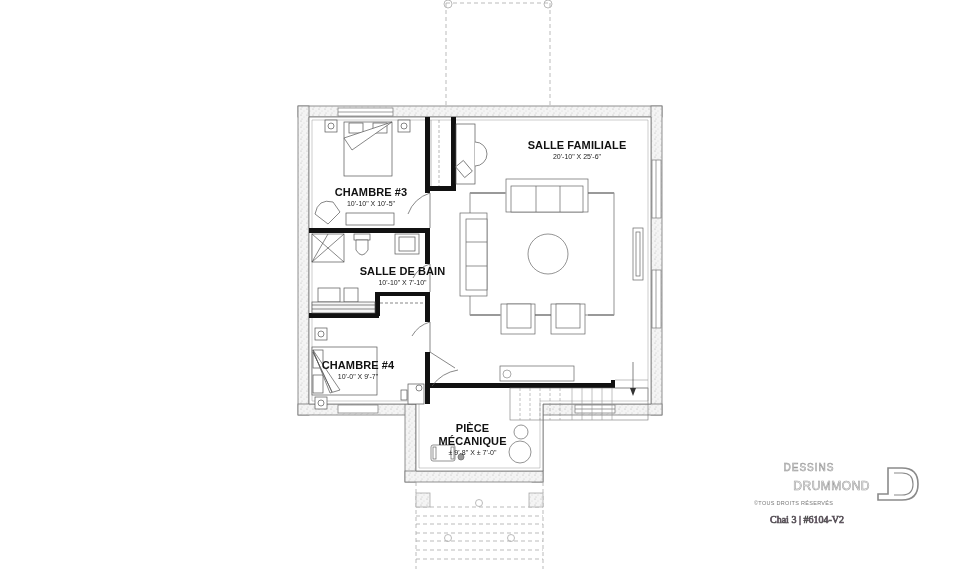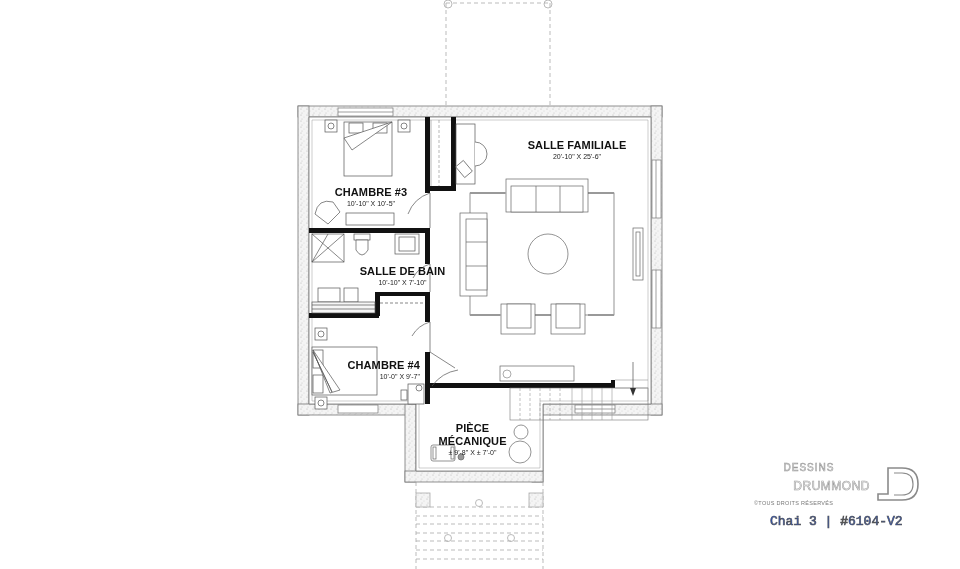--- a/index.html
+++ b/index.html
@@ -5,21 +5,21 @@
   html, body { margin:0; padding:0; background:#ffffff; }
   body { width:960px; height:569px; position:relative; overflow:hidden; font-family:"Liberation Sans", sans-serif; }
   #plan { position:absolute; left:0; top:0; width:960px; height:569px; }
   .room-label { position:absolute; text-align:center; color:#111; }
   .room-name { font-weight:bold; font-size:11px; letter-spacing:0.1px; display:block; line-height:13px; }
   .room-dim { font-size:7px; display:block; line-height:9px; color:#222; }
   .logo { position:absolute; left:748px; top:462px; width:180px; height:80px; }
   .logo-line1 { position:absolute; left:0; top:0; width:122px; text-align:center; font-size:10px; letter-spacing:1px; color:#bfbfbf; -webkit-text-stroke:0.6px #9a9a9a; color:#fff; font-family:"Liberation Sans", sans-serif; }
   .logo-line2 { position:absolute; left:0; top:17px; width:122px; text-align:right; font-size:12px; letter-spacing:0.5px; color:#fff; -webkit-text-stroke:0.6px #9a9a9a; font-family:"Liberation Sans", sans-serif; }
   .logo-rights { position:absolute; left:6px; top:38px; font-size:5.5px; color:#777; letter-spacing:0.3px; }
-  .logo-plan { position:absolute; left:22px; top:52px; font-size:13px; color:#1d4ed8; -webkit-text-stroke:0.7px #555; font-family:Liberation Mono, monospace; }
+  .logo-plan { position:absolute; left:22px; top:52px; font-size:10px; color:#701a75; -webkit-text-stroke:0.7px #555; font-family:Liberation Serif, serif; }
 </style>
 </head>
 <body>
 
 <svg id="plan" viewBox="0 0 960 569" xmlns="http://www.w3.org/2000/svg">
   <defs>
     <pattern id="stipple" width="6" height="6" patternUnits="userSpaceOnUse">
       <rect width="6" height="6" fill="#f4f4f4"></rect>
       <circle cx="1" cy="1" r="0.5" fill="#aaa"></circle>
       <circle cx="4" cy="3" r="0.4" fill="#bbb"></circle>
@@ -224,21 +224,21 @@
 <div class="room-label" style="left:522px; top:139px; width:110px;">
   <span class="room-name">SALLE FAMILIALE</span>
   <span class="room-dim">20'-10" X 25'-6"</span>
 </div>
 
 <div class="room-label" style="left:310px; top:265px; width:95px;margin-left:45px;">
   <span class="room-name">SALLE DE BAIN</span>
   <span class="room-dim">10'-10" X 7'-10"</span>
 </div>
 
-<div class="room-label" style="left:336px; top:359px; width:84px;text-align:right;">
+<div class="room-label" style="left:316px; top:359px; width:84px;">
   <span class="room-name">CHAMBRE #4</span>
   <span class="room-dim">10'-0" X 9'-7"</span>
 </div>
 
 <div class="room-label" style="left:430px; top:399px; width:85px;margin-top:23px;">
   <span class="room-name">PIÈCE</span>
   <span class="room-name">MÉCANIQUE</span>
   <span class="room-dim">± 9'-8" X ± 7'-0"</span>
 </div>
 

